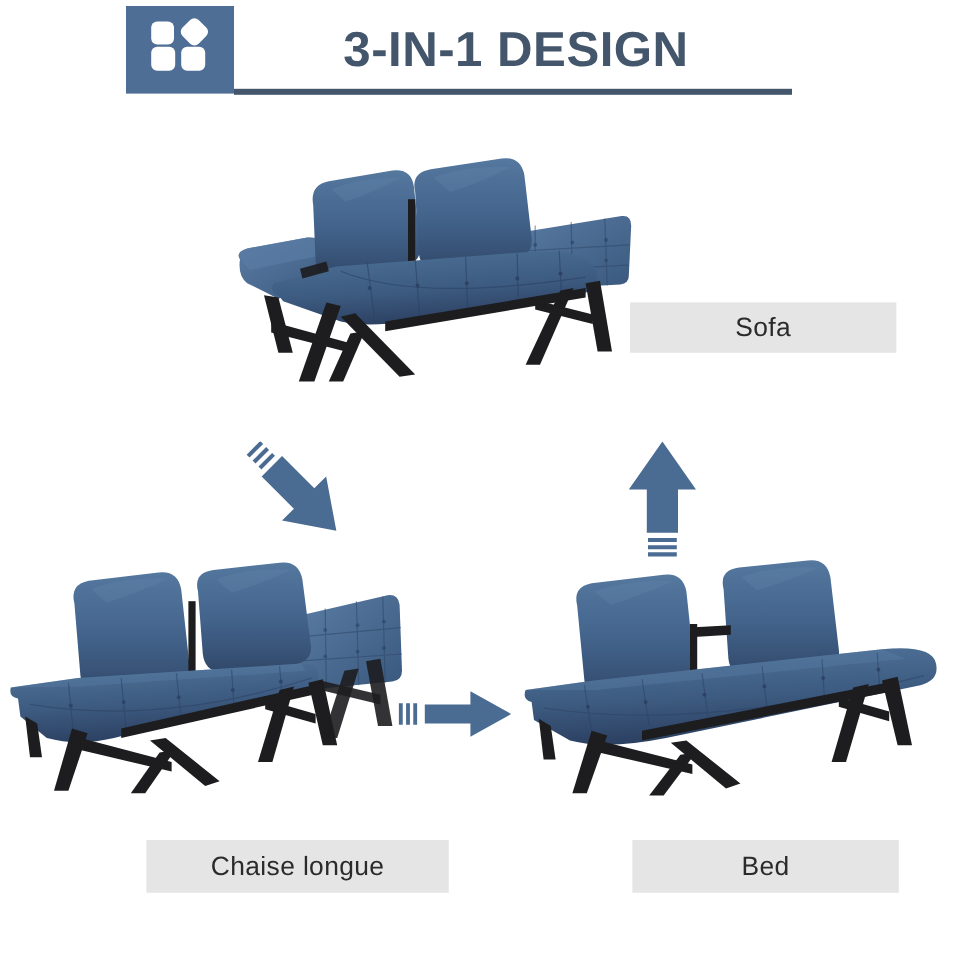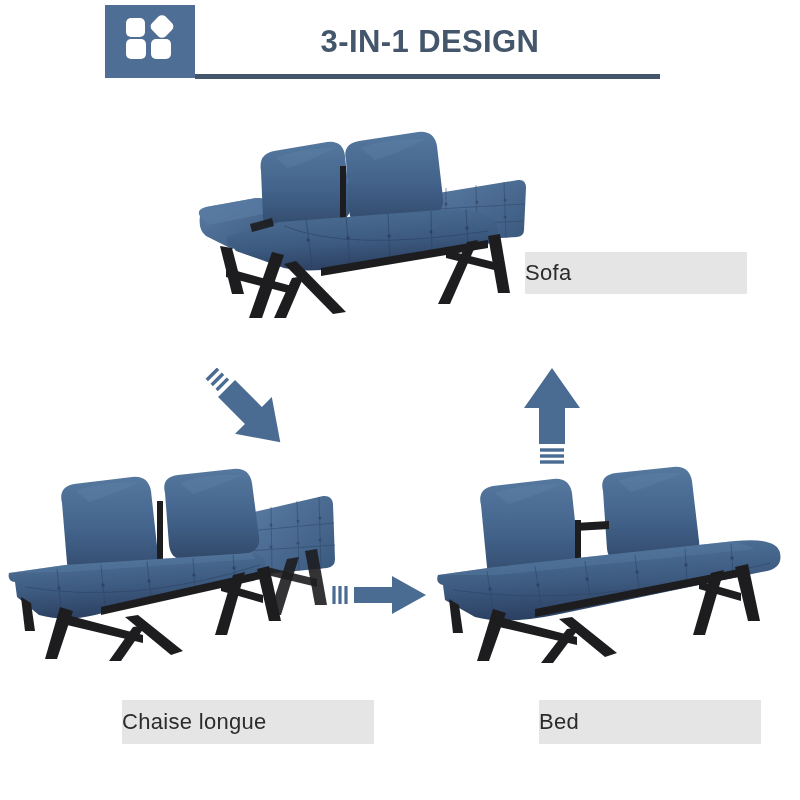--- a/index.html
+++ b/index.html
@@ -16,48 +16,48 @@
     position:absolute; left:0; top:0; width:800px; height:95px;
   }
   #header-icon-block{
     position:absolute; left:105px; top:5px; width:90px; height:73px;
     background:#4f6e95;
     display:flex; align-items:center; justify-content:center;
   }
   #header-title{
     position:absolute; left:195px; top:5px; width:470px; height:73px;
     display:flex; align-items:center; justify-content:center;
-    font-size:31px; font-weight:bold; letter-spacing:.4px;
+    font-size:41px; font-weight:bold; letter-spacing:.4px;
     color:#44566b;
     white-space:nowrap;
   }
   #header-underline{
     position:absolute; left:195px; top:74px; width:465px; height:5px;
     background:#44566b;
   }
 
   
   .product{ position:absolute; }
   #product-sofa   { left:188px; top:118px; width:350px; height:210px; }
   #product-chaise { left:5px;   top:455px; width:345px; height:215px; }
   #product-bed    { left:435px; top:455px; width:350px; height:215px; }
   .product svg{ display:block; width:100%; height:100%; }
 
   
   .label-box{
     position:absolute;
     background:#e5e5e5;
-    display:flex; align-items:center; 
+    display:flex; align-items:center; justify-content:center;
     color:#2b2b2b;
     font-size:22px;
     letter-spacing:.3px;
   }
   #label-sofa  { left:525px; top:252px; width:222px; height:42px; }
   #label-chaise{ left:122px; top:700px; width:252px; height:44px; }
-  #label-bed   { left:539px; top:700px; width:222px; height:44px; }
+  #label-bed   { left:527px; top:700px; width:222px; height:44px; }
 
   
   .arrow{ position:absolute; }
   #arrow-sofa-to-chaise{ left:196px; top:368px; width:112px; height:92px; }
   #arrow-chaise-to-bed { left:326px; top:566px; width:110px; height:58px; }
   #arrow-bed-to-sofa   { left:506px; top:362px; width:92px; height:104px; }
   .arrow svg{ display:block; width:100%; height:100%; }
 </style>
 </head>
 <body>

